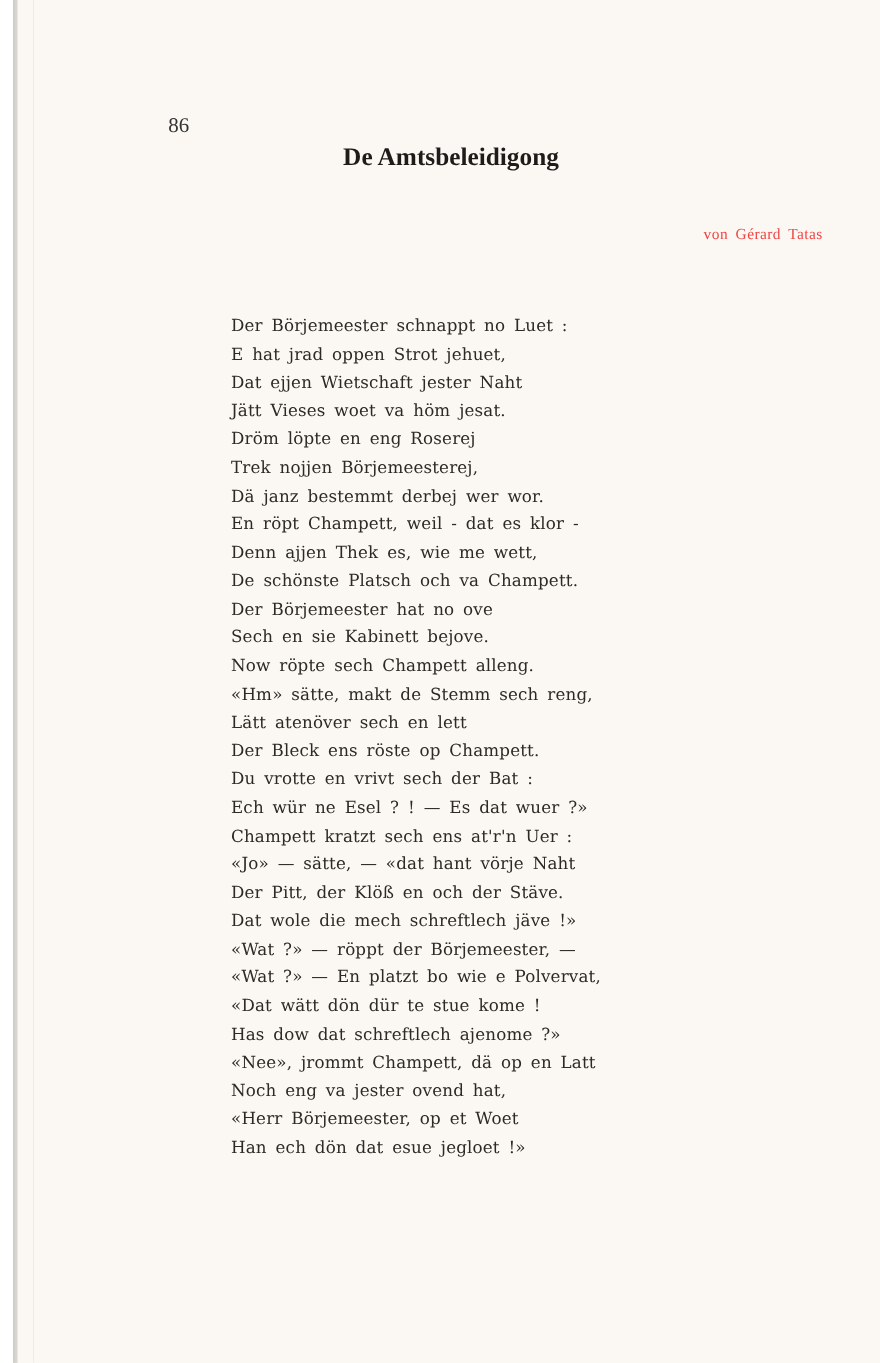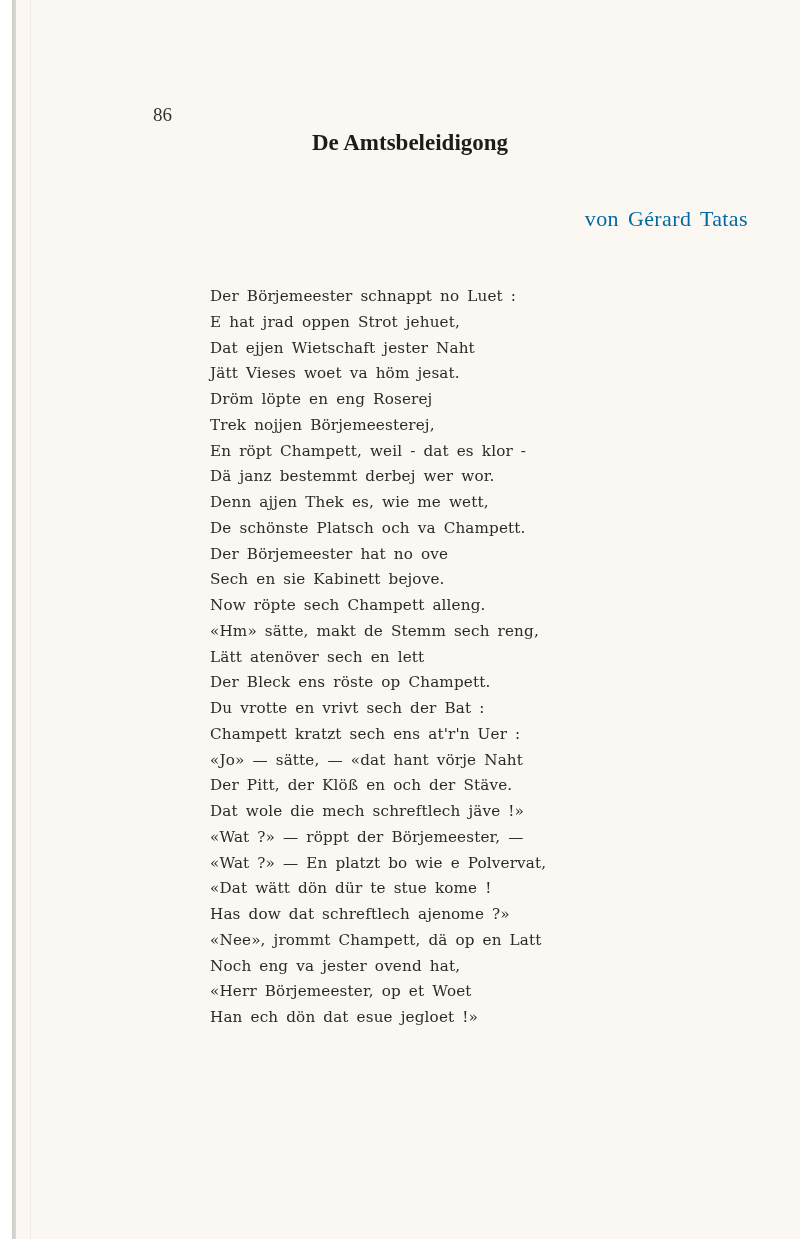--- a/index.html
+++ b/index.html
@@ -18,21 +18,21 @@
       position: absolute; left: 153px; top: 104px;
       font-family: "Liberation Serif", serif; font-size: 19px; color: #333;
     }
     .title {
       position: absolute; left: 0; width: 800px; top: 130px; text-align: center;
       font-family: "Liberation Serif", serif; font-weight: bold; font-size: 23px;
       color: #1e1b19; padding-left: 20px; box-sizing: border-box;
     }
     .author {
       position: absolute; right: 52px; top: 206px;
-      font-family: "Liberation Serif", serif; font-size: 22px; color: #0369a1;
+      font-family: "Liberation Serif", serif; font-size: 14px; color: #ef4444;
       letter-spacing: 0.4px; word-spacing: 3px;
     }
     .poem {
       position: absolute; left: 210px; top: 284px;
       font-family: "DejaVu Serif", serif; font-size: 15.2px; line-height: 25.75px;
       color: #2d2926; letter-spacing: 0.15px; word-spacing: 3px;
     }
     .poem .line { white-space: nowrap; }
   </style>
 </head>
@@ -45,31 +45,32 @@
 <div class="title">De Amtsbeleidigong</div>
 <div class="author">von Gérard Tatas</div>
 
 <div class="poem" id="poem">
     <div class="line">Der Börjemeester schnappt no Luet :</div>
     <div class="line">E hat jrad oppen Strot jehuet,</div>
     <div class="line">Dat ejjen Wietschaft jester Naht</div>
     <div class="line">Jätt Vieses woet va höm jesat.</div>
     <div class="line">Dröm löpte en eng Roserej</div>
     <div class="line">Trek nojjen Börjemeesterej,</div>
+    <div class="line">Dä janz bestemmt derbej wer wor.</div>
     <div class="line">En röpt Champett, weil - dat es klor -</div>
-    <div class="line">Dä janz bestemmt derbej wer wor.</div>
     <div class="line">Denn ajjen Thek es, wie me wett,</div>
     <div class="line">De schönste Platsch och va Champett.</div>
     <div class="line">Der Börjemeester hat no ove</div>
     <div class="line">Sech en sie Kabinett bejove.</div>
     <div class="line">Now röpte sech Champett alleng.</div>
     <div class="line">«Hm» sätte, makt de Stemm sech reng,</div>
     <div class="line">Lätt atenöver sech en lett</div>
     <div class="line">Der Bleck ens röste op Champett.</div>
     <div class="line">Du vrotte en vrivt sech der Bat :</div>
+    <div class="line">Ech wür ne Esel ? ! — Es dat wuer ?»</div>
     <div class="line">Champett kratzt sech ens at'r'n Uer :</div>
     <div class="line">«Jo» — sätte, — «dat hant vörje Naht</div>
     <div class="line">Der Pitt, der Klöß en och der Stäve.</div>
     <div class="line">Dat wole die mech schreftlech jäve !»</div>
     <div class="line">«Wat ?» — röppt der Börjemeester, —</div>
     <div class="line">«Wat ?» — En platzt bo wie e Polvervat,</div>
     <div class="line">«Dat wätt dön dür te stue kome !</div>
     <div class="line">Has dow dat schreftlech ajenome ?»</div>
     <div class="line">«Nee», jrommt Champett, dä op en Latt</div>
     <div class="line">Noch eng va jester ovend hat,</div>

